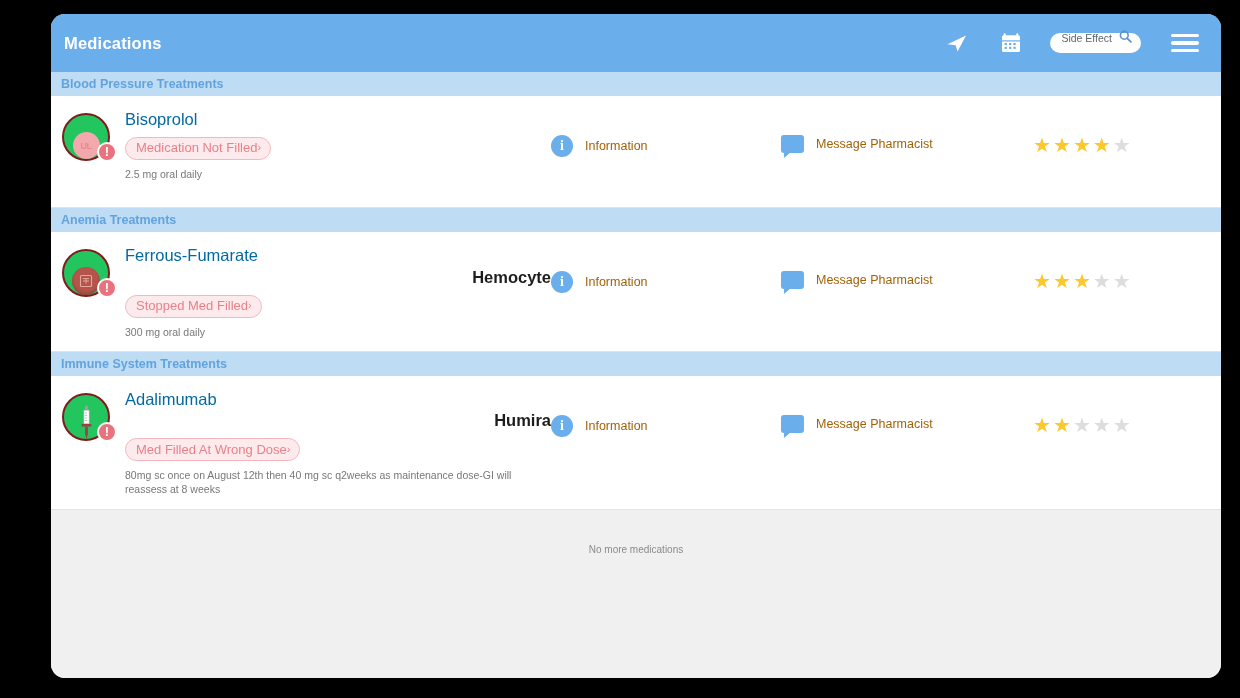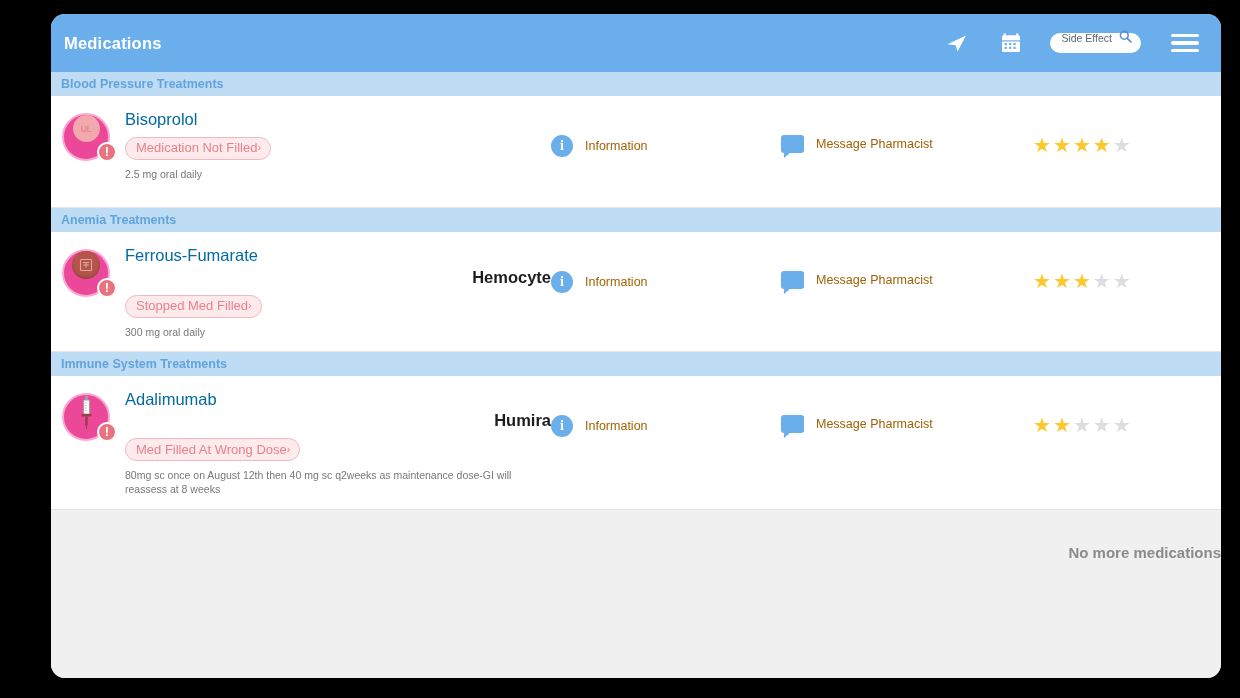--- a/index.html
+++ b/index.html
@@ -139,26 +139,26 @@
     padding-top: 4px;
   }
   .med-icon {
     position: relative;
     width: 48px;
     height: 48px;
   }
   .med-icon-ring {
     position: absolute;
     inset: 0;
-    border: 2px solid #f9a8d4;
+    border: 2px solid #7f1d1d;
     border-radius: 50%;
     display: flex;
-    align-items: flex-start;
+    align-items: flex-end;
     justify-content: center;
-    background: #ec4899;
+    background: #22c55e;
   }
   .alert-badge {
     position: absolute;
     right: -7px;
     bottom: -1px;
     width: 20px;
     height: 20px;
     border-radius: 50%;
     background: #e8727e;
     border: 2px solid #ffffff;
@@ -295,24 +295,24 @@
     gap: 2px;
     padding-top: 26px;
     padding-left: 12px;
   }
   .star { font-size: 20px; line-height: 1; color: #dddddd; }
   .star.on { color: #fcc82e; }
 
   
   .list-footer {
     background: #f0f0f0;
-    text-align: right;
+    text-align: center;
     padding-top: 34px;
-    font-size: 15px;
-    font-weight: bold;
+    font-size: 10px;
+    font-weight: normal;
     color: #8b8b8b;
   }
 </style>
 </head>
 <body>
 
 <div class="device-frame">
   <div class="screen">
 
     <div class="appbar">

